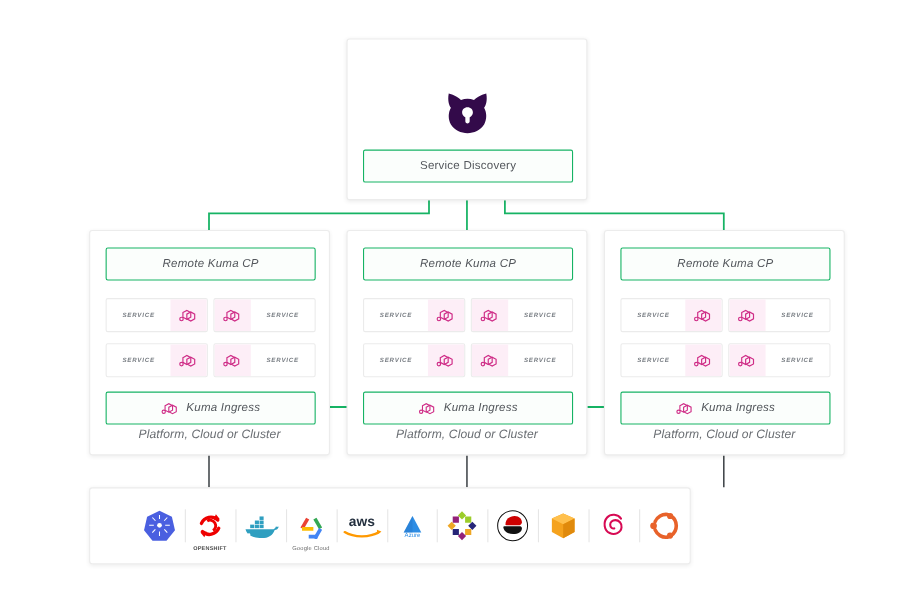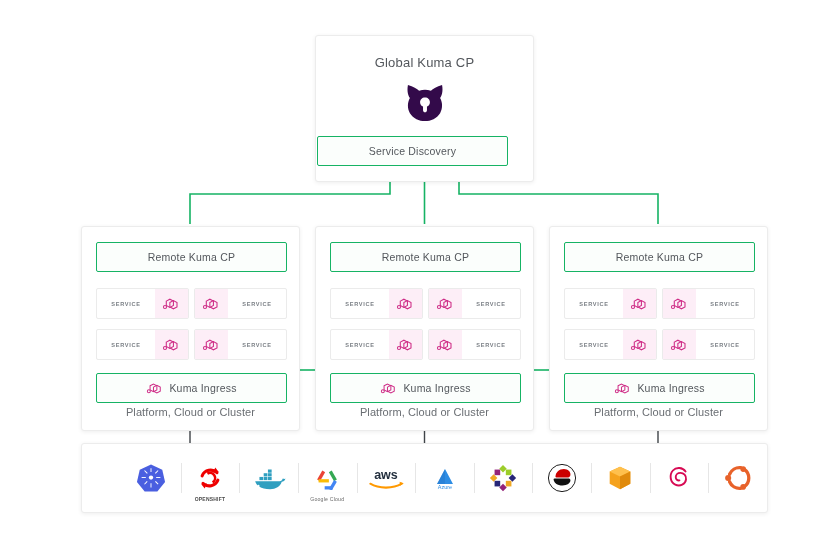--- a/index.html
+++ b/index.html
@@ -72,29 +72,30 @@
     display: flex;
     align-items: center;
     justify-content: center;
     font-size: 10.5px;
     color: #53575c;
     letter-spacing: 0.2px;
     border-radius: 2px;
   }
 
   #service-discovery {
-    left: 1px; top: 100px;
+    left: 14px; top: 100px;
     width: 191px; height: 30px;
   }
 
   
   .cluster {
-    top: 226px;
+    top: 209px;
     width: 219px;
     height: 205px;
+    font-style: italic;
   }
   #cluster-0 { left: 81px; }
   #cluster-1 { left: 315px; }
   #cluster-2 { left: 549px; }
 
   .remote-cp {
     left: 14px; top: 15px;
     width: 191px; height: 30px;
   }
 
@@ -160,21 +161,21 @@
   .ingress {
     left: 14px; top: 146px;
     width: 191px; height: 30px;
     gap: 4px;
   }
   .ingress .ing-text { font-size: 10.5px; color: #53575c; }
 
   
   #platform-strip {
     left: 81px; top: 443px;
-    width: 687px; height: 70px;
+    width: 547px; height: 70px;
     display: flex;
     justify-content: center;
     padding-left: 40px;
   }
   #logo-track {
     display: flex;
     align-items: center;
     justify-content: center;
     width: 100%;
     height: 100%;
@@ -262,21 +263,20 @@
     </g>
 
     <g stroke="#3f4448" stroke-width="1.4" fill="none">
       <path d="M 190 414 L 190 443"></path>
       <path d="M 424.5 414 L 424.5 443"></path>
       <path d="M 658 414 L 658 443"></path>
     </g>
   </svg>
 
   <div class="card" id="global-cp">
-    <div id="global-cp-title">Global Kuma CP</div>
 
     <svg id="bear-logo" viewBox="0 0 64 64">
       <path fill="#330a4a" d="M6 6 C4 17 7 23 9 26 C5 33 5 42 9 49 C14 57 23 61 32 61
                                C41 61 50 57 55 49 C59 42 59 33 55 26 C57 23 60 17 58 6
                                C50 8 44 12 41 15 C38 14 35 13.5 32 13.5 C29 13.5 26 14 23 15
                                C20 12 14 8 6 6 Z"></path>
       <path fill="#ffffff" d="M32 25 C27.5 25 24.5 28.2 24.5 32.2 C24.5 35.4 26.4 38 29 39
                               L29 44.5 C29 46.3 30.4 47.6 32 47.6 C33.6 47.6 35 46.3 35 44.5
                               L35 39 C37.6 38 39.5 35.4 39.5 32.2 C39.5 28.2 36.5 25 32 25 Z"></path>
       <rect x="29.2" y="33.6" width="5.6" height="5.6" rx="1.2" fill="#ffffff"></rect>

